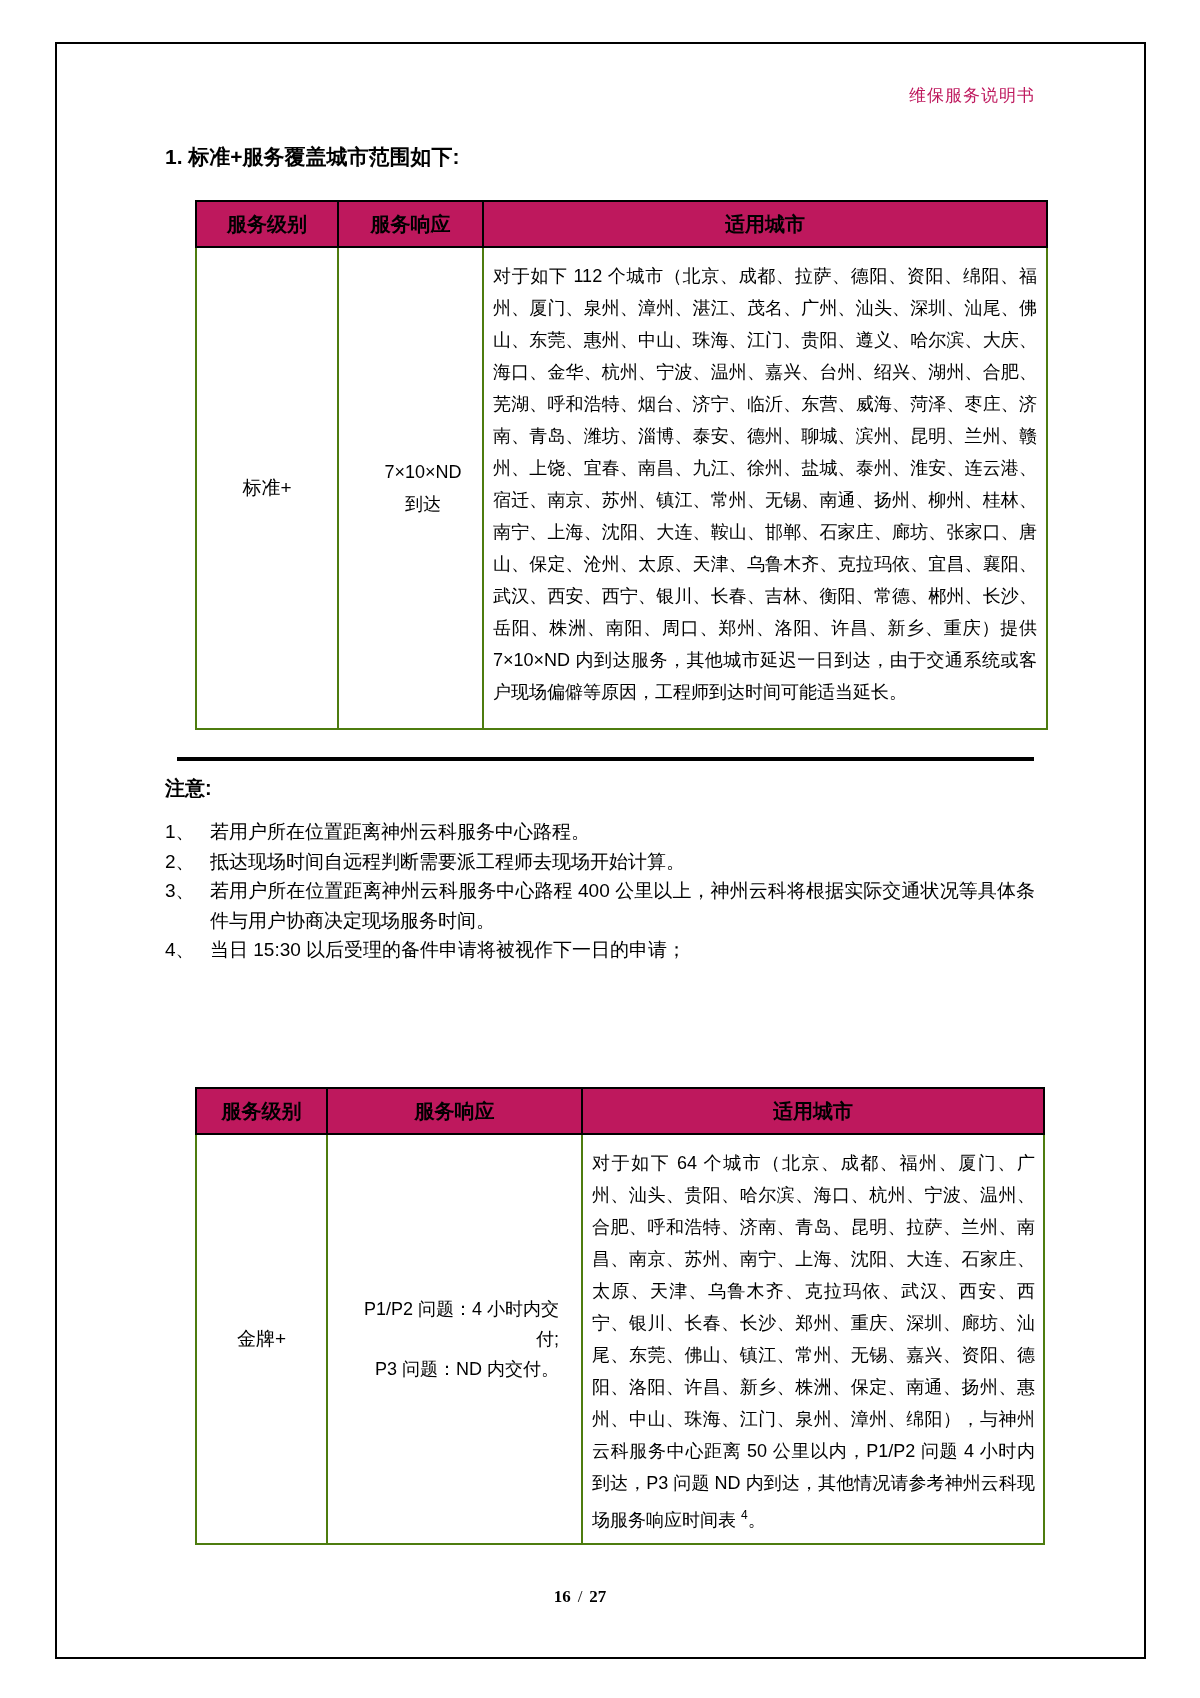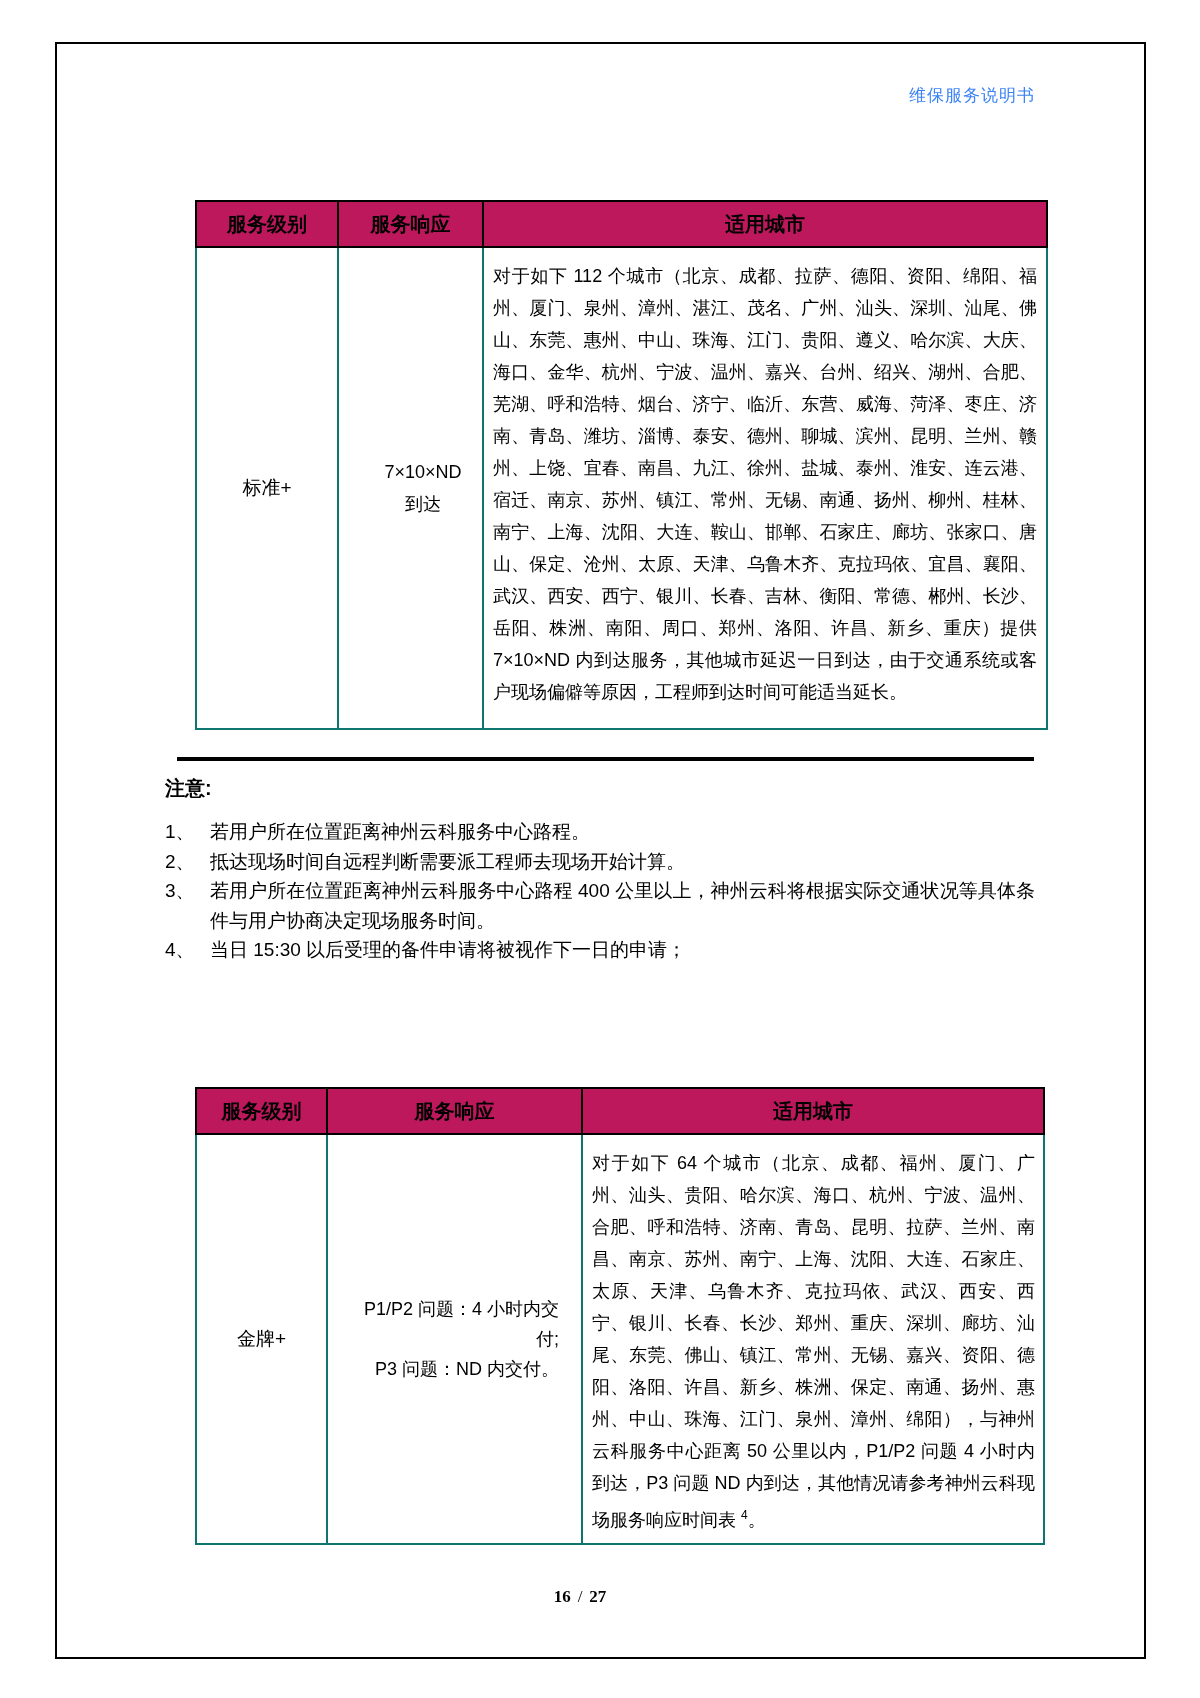--- a/index.html
+++ b/index.html
@@ -6,41 +6,41 @@
   .page {
     position:relative; width:1200px; height:1698px; background:#ffffff;
     font-family:"Liberation Sans", sans-serif; color:#000; overflow:hidden;
   }
   .frame {
     position:absolute; left:55px; top:42px; width:1087px; height:1613px;
     border:2px solid #000;
   }
   .doc-header {
     position:absolute; top:84px; right:165px;
-    font-family:"Liberation Serif", serif; font-size:17px; color:#3b82f6;
+    font-family:"Liberation Serif", serif; font-size:17px; color:#be185d;
     letter-spacing:1px;
   }
   .h1 {
     position:absolute; left:165px; font-size:21px; font-weight:bold;
     line-height:30px; color:#000;
   }
   .h1-a { top:142px; }
   .h1-b { top:1020px; }
 
   table.svc-table {
     position:absolute; border-collapse:collapse; table-layout:fixed;
     border:2px solid #000;
   }
   table.t1 { left:195px; top:200px; width:851px; }
   table.t2 { left:195px; top:1087px; width:848px; }
   .svc-table th {
     background:#be185d; border:2px solid #000; height:42px;
     font-size:20px; font-weight:bold; text-align:center; vertical-align:middle;
   }
-  .svc-table td { border:2px solid #0f766e; }
+  .svc-table td { border:2px solid #4d7c0f; }
   .t1 tbody tr { height:482px; }
   .t2 tbody tr { height:410px; }
   td.level-cell {
     text-align:center; vertical-align:middle; font-size:19px;
   }
   td.resp-cell {
     text-align:center; vertical-align:middle; font-size:18px; line-height:32px;padding-left:26px;
   }
   td.resp-cell2 {
     text-align:right; vertical-align:middle; font-size:18px; padding:0 22px;
@@ -80,20 +80,21 @@
   .pg-sep { margin:0 7px; font-weight:normal; }
 </style>
 </head>
 <body>
 
 <div class="page">
   <div class="frame"></div>
 
   <div class="doc-header">维保服务说明书</div>
 
+  <div class="h1 h1-a">1. 标准+服务覆盖城市范围如下:</div>
 
   <table class="svc-table t1">
     <colgroup>
         <col style="width:142px">
         <col style="width:145px">
         <col style="width:564px">
       </colgroup>
     <thead>
       <tr>
         <th>服务级别</th>

